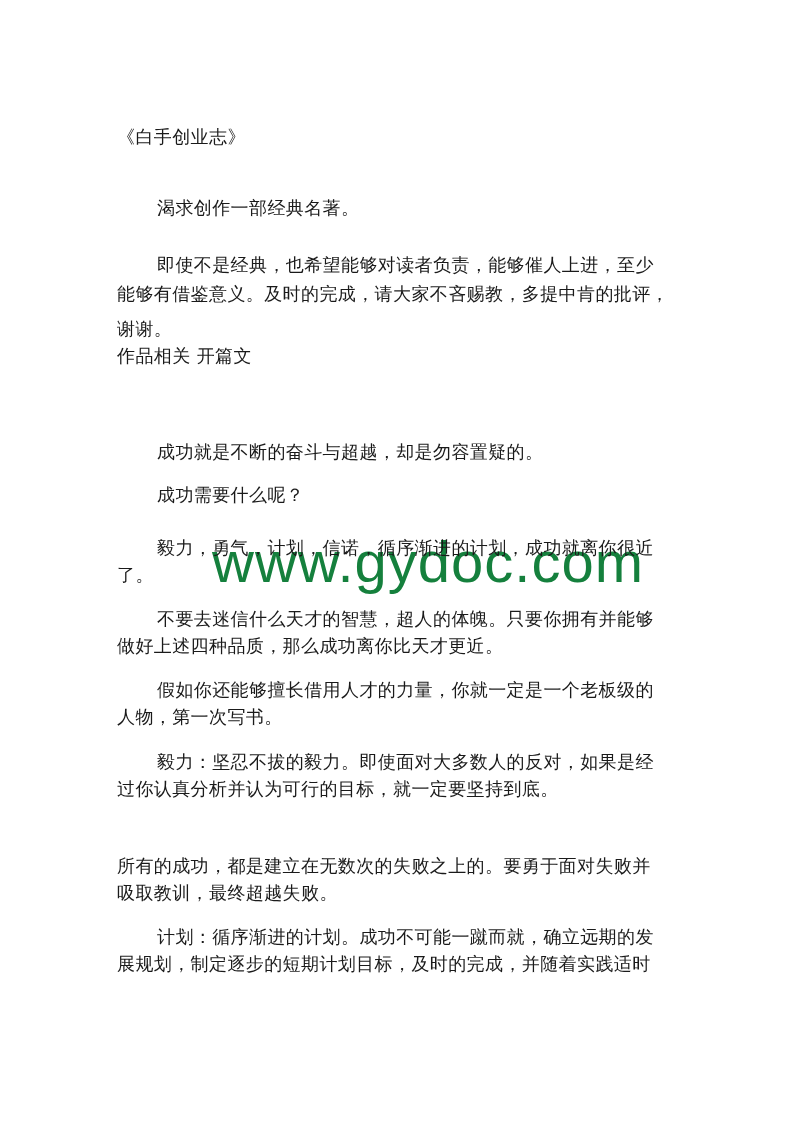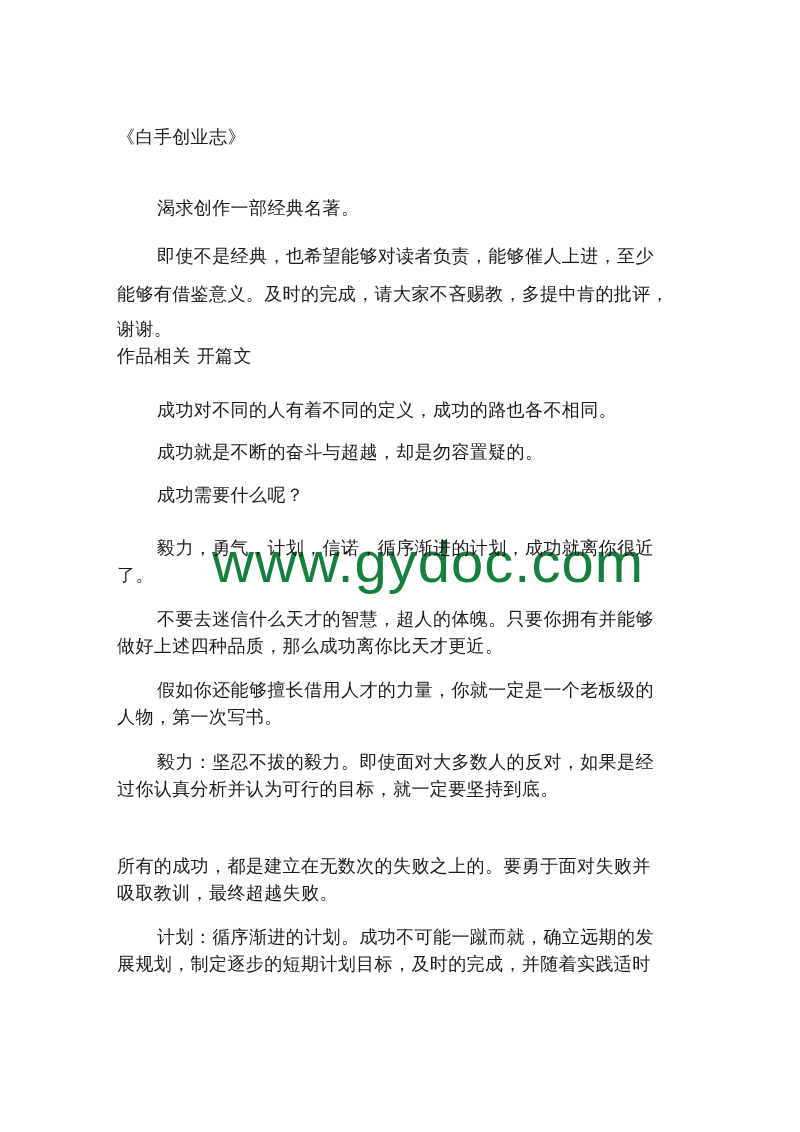--- a/index.html
+++ b/index.html
@@ -17,27 +17,26 @@
 </head>
 <body>
 
 <div class="page">
   <div class="watermark">www.gydoc.com</div>
 
   <div class="line" style="top:125px">《白手创业志》</div>
 
   <div class="line indent" style="top:196px">渴求创作一部经典名著。</div>
 
-  <div class="line indent" style="top:244px">即使不是经典，也希望能够对读者负责，能够催人上进，至少</div>
+  <div class="line indent" style="top:253px">即使不是经典，也希望能够对读者负责，能够催人上进，至少</div>
   <div class="line" style="top:282px">能够有借鉴意义。及时的完成，请大家不吝赐教，多提中肯的批评，</div>
   <div class="line" style="top:317px">谢谢。</div>
 
   <div class="line" style="top:344px">作品相关 开篇文</div>
 
-  <div class="line indent" style="top:398px">成功对不同的人有着不同的定义，成功的路也各不相同。</div>
 
   <div class="line indent" style="top:440px">成功就是不断的奋斗与超越，却是勿容置疑的。</div>
 
   <div class="line indent" style="top:483px">成功需要什么呢？</div>
 
   <div class="line indent" style="top:536px">毅力，勇气，计划，信诺，循序渐进的计划，成功就离你很近</div>
   <div class="line" style="top:563px">了。</div>
 
   <div class="line indent" style="top:607px">不要去迷信什么天才的智慧，超人的体魄。只要你拥有并能够</div>
   <div class="line" style="top:634px">做好上述四种品质，那么成功离你比天才更近。</div>

